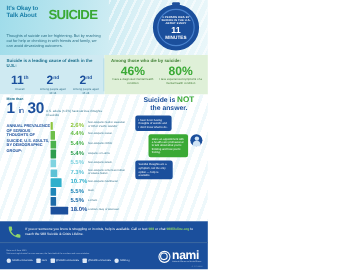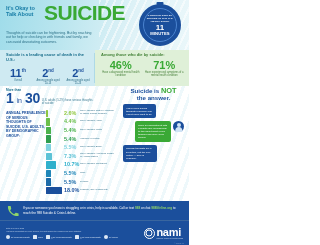--- a/index.html
+++ b/index.html
@@ -18,21 +18,21 @@
     overflow: hidden;
   }
   .header::after{
     content:""; position:absolute; right:0; top:0; width:90px; height:50px;
     background:repeating-linear-gradient(115deg, rgba(255,255,255,.55) 0 2px, rgba(255,255,255,0) 2px 7px);
   }
   .hdr-text { position:absolute; left:6px; top:5px; width:88px; z-index:3; }
   .kicker { font-size:5.6px; font-weight:bold; color:#1a7fa8; line-height:6.4px; letter-spacing:-.1px;}
   .big-word {
     position:absolute; left:44px; top:4px; z-index:3;
-    font-size:21px; font-weight:bold; color:#3aa935;
+    font-size:12px; font-weight:bold; color:#3aa935;
     letter-spacing:-.6px; line-height:18px;
   }
   .hdr-body { margin-top:13px; font-size:3.5px; line-height:4.6px; color:#2b6f86; }
 
   
   .watch { position:absolute; right:8px; top:4px; width:42px; height:42px; z-index:4; }
   .watch-ring {
     position:absolute; inset:0; border-radius:50%;
     border:2.2px solid #1b4f9c; background:#1b4f9c;
   }
@@ -193,21 +193,21 @@
       </div>
     </div>
     <div class="stats-r">
       <div class="stats-title g">Among those who die by suicide:</div>
       <div class="pct-row">
         <div class="pct">
           <div class="pct-num">46%</div>
           <div class="pct-cap">Have a diagnosed mental health condition</div>
         </div>
         <div class="pct">
-          <div class="pct-num">71%</div>
+          <div class="pct-num">80%</div>
           <div class="pct-cap">Have experienced symptoms of a mental health condition</div>
         </div>
       </div>
     </div>
   </div>
 
   <div class="main">
     <div class="left-col">
       <div class="oneinx">
         <div>

